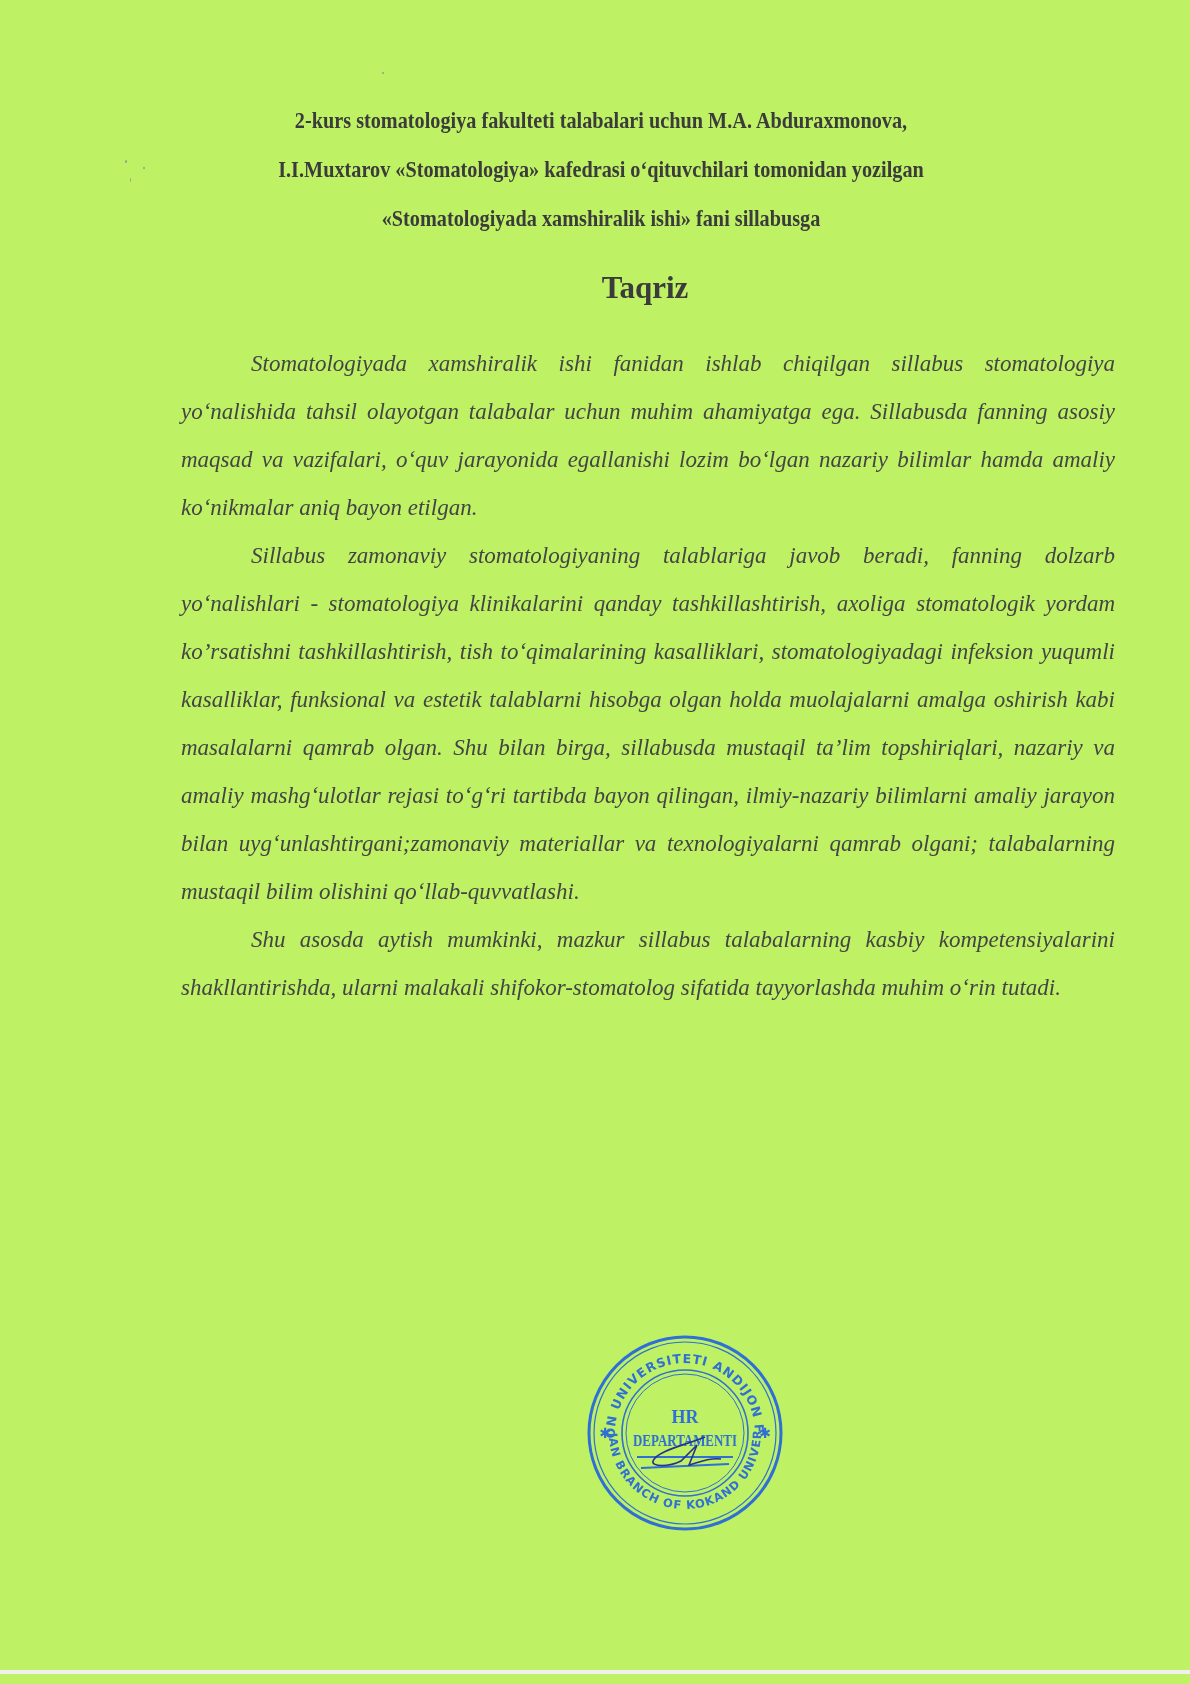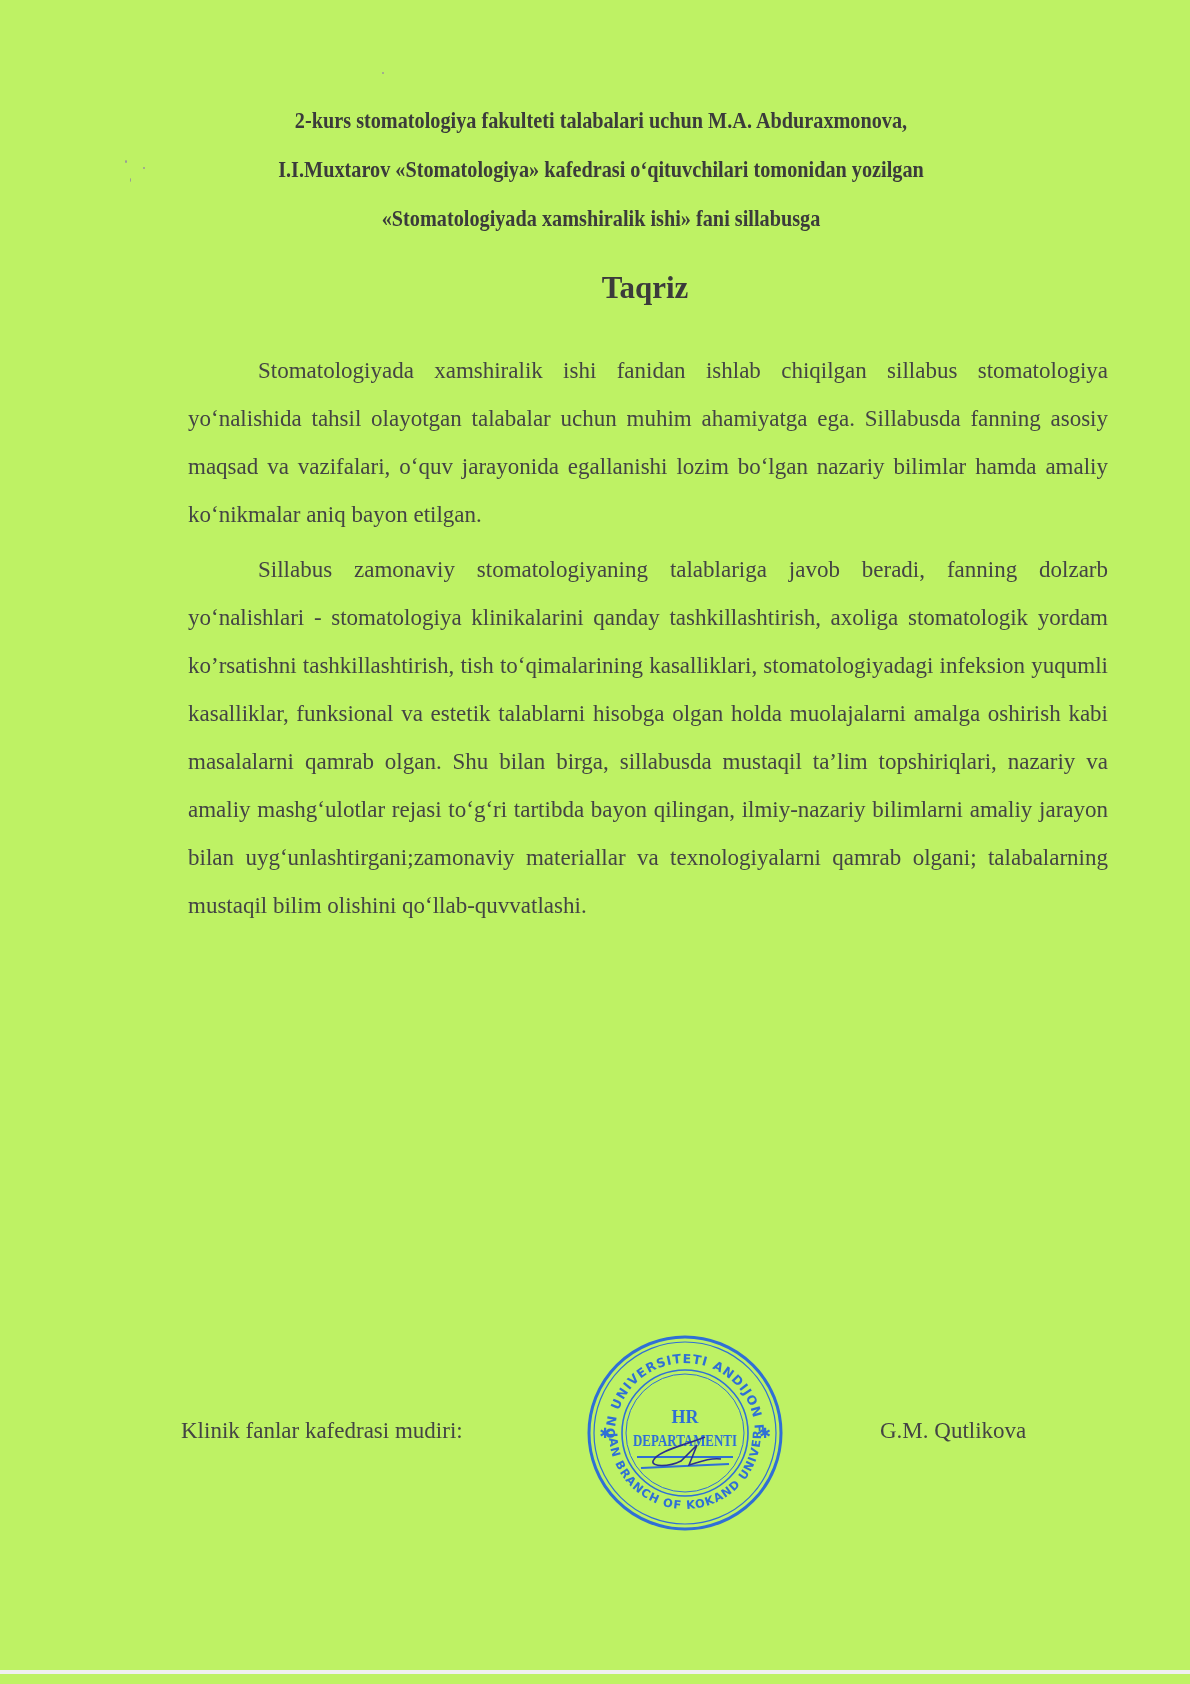--- a/index.html
+++ b/index.html
@@ -6,21 +6,21 @@
   body { width: 1190px; height: 1684px; position: relative; overflow: hidden;
          font-family: "Liberation Serif", "DejaVu Serif", serif; color: #3a3a3a; }
   .page { position: absolute; left: 0; top: 0; width: 1190px; height: 1684px; background: #bef264; }
   .title-line { position: absolute; left: 0; width: 1190px; text-align: center;
     font-family: "Liberation Serif", serif; font-weight: bold; font-size: 23px;
     color: #3b3b3b; transform: scaleX(0.88); transform-origin: 645px 0; }
   .heading { position: absolute; left: 0; width: 1290px; text-align: center; top: 270px;
     font-weight: bold; font-size: 31px; color: #3b3b3b; }
   .body-text { position: absolute; left: 181px; width: 934px; top: 340px;
     font-size: 23px; line-height: 48px; color: #444; }
-  .para { margin: 7px; text-align: justify; text-align-last: left; }
+  .para { margin: 0; text-align: justify; text-align-last: left; font-style: italic; }
   .para .indent { display: inline-block; width: 70px; }
   .sig-row { position: absolute; top: 1418px; left: 0; width: 1190px; height: 40px; font-size: 23px; color: #444; }
   .sig-role { position: absolute; left: 181px; top: 0; }
   .sig-name { position: absolute; left: 880px; top: 0; }
   .stamp { position: absolute; left: 585px; top: 1333px; width: 200px; height: 200px; }
   .stamp svg { width: 200px; height: 200px; }
   .speck { position: absolute; background: #999; border-radius: 50%; }
   .scan-edge { position: absolute; left: 0; top: 1670px; width: 1190px; height: 4px; background: #f0f0f0; }
 </style>
 </head>
@@ -35,26 +35,23 @@
 
   <div class="title-line" style="top:108px;">2-kurs stomatologiya fakulteti talabalari uchun M.A. Abduraxmonova,</div>
   <div class="title-line" style="top:157px;">I.I.Muxtarov «Stomatologiya» kafedrasi o‘qituvchilari tomonidan yozilgan</div>
   <div class="title-line" style="top:206px;">«Stomatologiyada xamshiralik ishi» fani sillabusga</div>
 
   <div class="heading">Taqriz</div>
 
   <div class="body-text">
     <p class="para"><span class="indent"></span><span>Stomatologiyada xamshiralik ishi fanidan ishlab chiqilgan sillabus stomatologiya yo‘nalishida tahsil olayotgan talabalar uchun muhim ahamiyatga ega. Sillabusda fanning asosiy maqsad va vazifalari, o‘quv jarayonida egallanishi lozim bo‘lgan nazariy bilimlar hamda amaliy ko‘nikmalar aniq bayon etilgan.</span></p>
     <p class="para"><span class="indent"></span><span>Sillabus zamonaviy stomatologiyaning talablariga javob beradi, fanning dolzarb yo‘nalishlari - stomatologiya klinikalarini qanday tashkillashtirish, axoliga stomatologik yordam ko’rsatishni tashkillashtirish, tish to‘qimalarining kasalliklari, stomatologiyadagi infeksion yuqumli kasalliklar,  funksional va estetik talablarni hisobga olgan holda muolajalarni amalga oshirish kabi masalalarni qamrab olgan. Shu bilan birga, sillabusda mustaqil ta’lim topshiriqlari, nazariy va amaliy mashg‘ulotlar rejasi to‘g‘ri tartibda bayon qilingan, ilmiy-nazariy bilimlarni amaliy jarayon bilan uyg‘unlashtirgani;zamonaviy materiallar va texnologiyalarni qamrab olgani; talabalarning mustaqil bilim olishini qo‘llab-quvvatlashi.</span></p>
+    <p class="para"><span class="indent"></span><span>Shu asosda aytish mumkinki, mazkur sillabus  talabalarning kasbiy kompetensiyalarini shakllantirishda, ularni malakali shifokor-stomatolog sifatida tayyorlashda muhim o‘rin tutadi.</span></p>
   </div>
 
-  <div class="sig-row">
-    <span class="sig-role">Klinik fanlar kafedrasi mudiri:</span>
-    <span class="sig-name">G.M. Qutlikova</span>
-  </div>
 
   <div class="stamp">
     <svg viewBox="0 0 200 200">
       <defs>
         <path id="topArc" d="M 30 100 A 70 70 0 0 1 170 100"></path>
         <path id="botArc" d="M 24 100 A 76 76 0 0 0 176 100"></path>
       </defs>
       <g fill="none" stroke="#2f6fd6">
         <circle cx="100" cy="100" r="96" stroke-width="3"></circle>
         <circle cx="100" cy="100" r="91" stroke-width="1.2"></circle>

